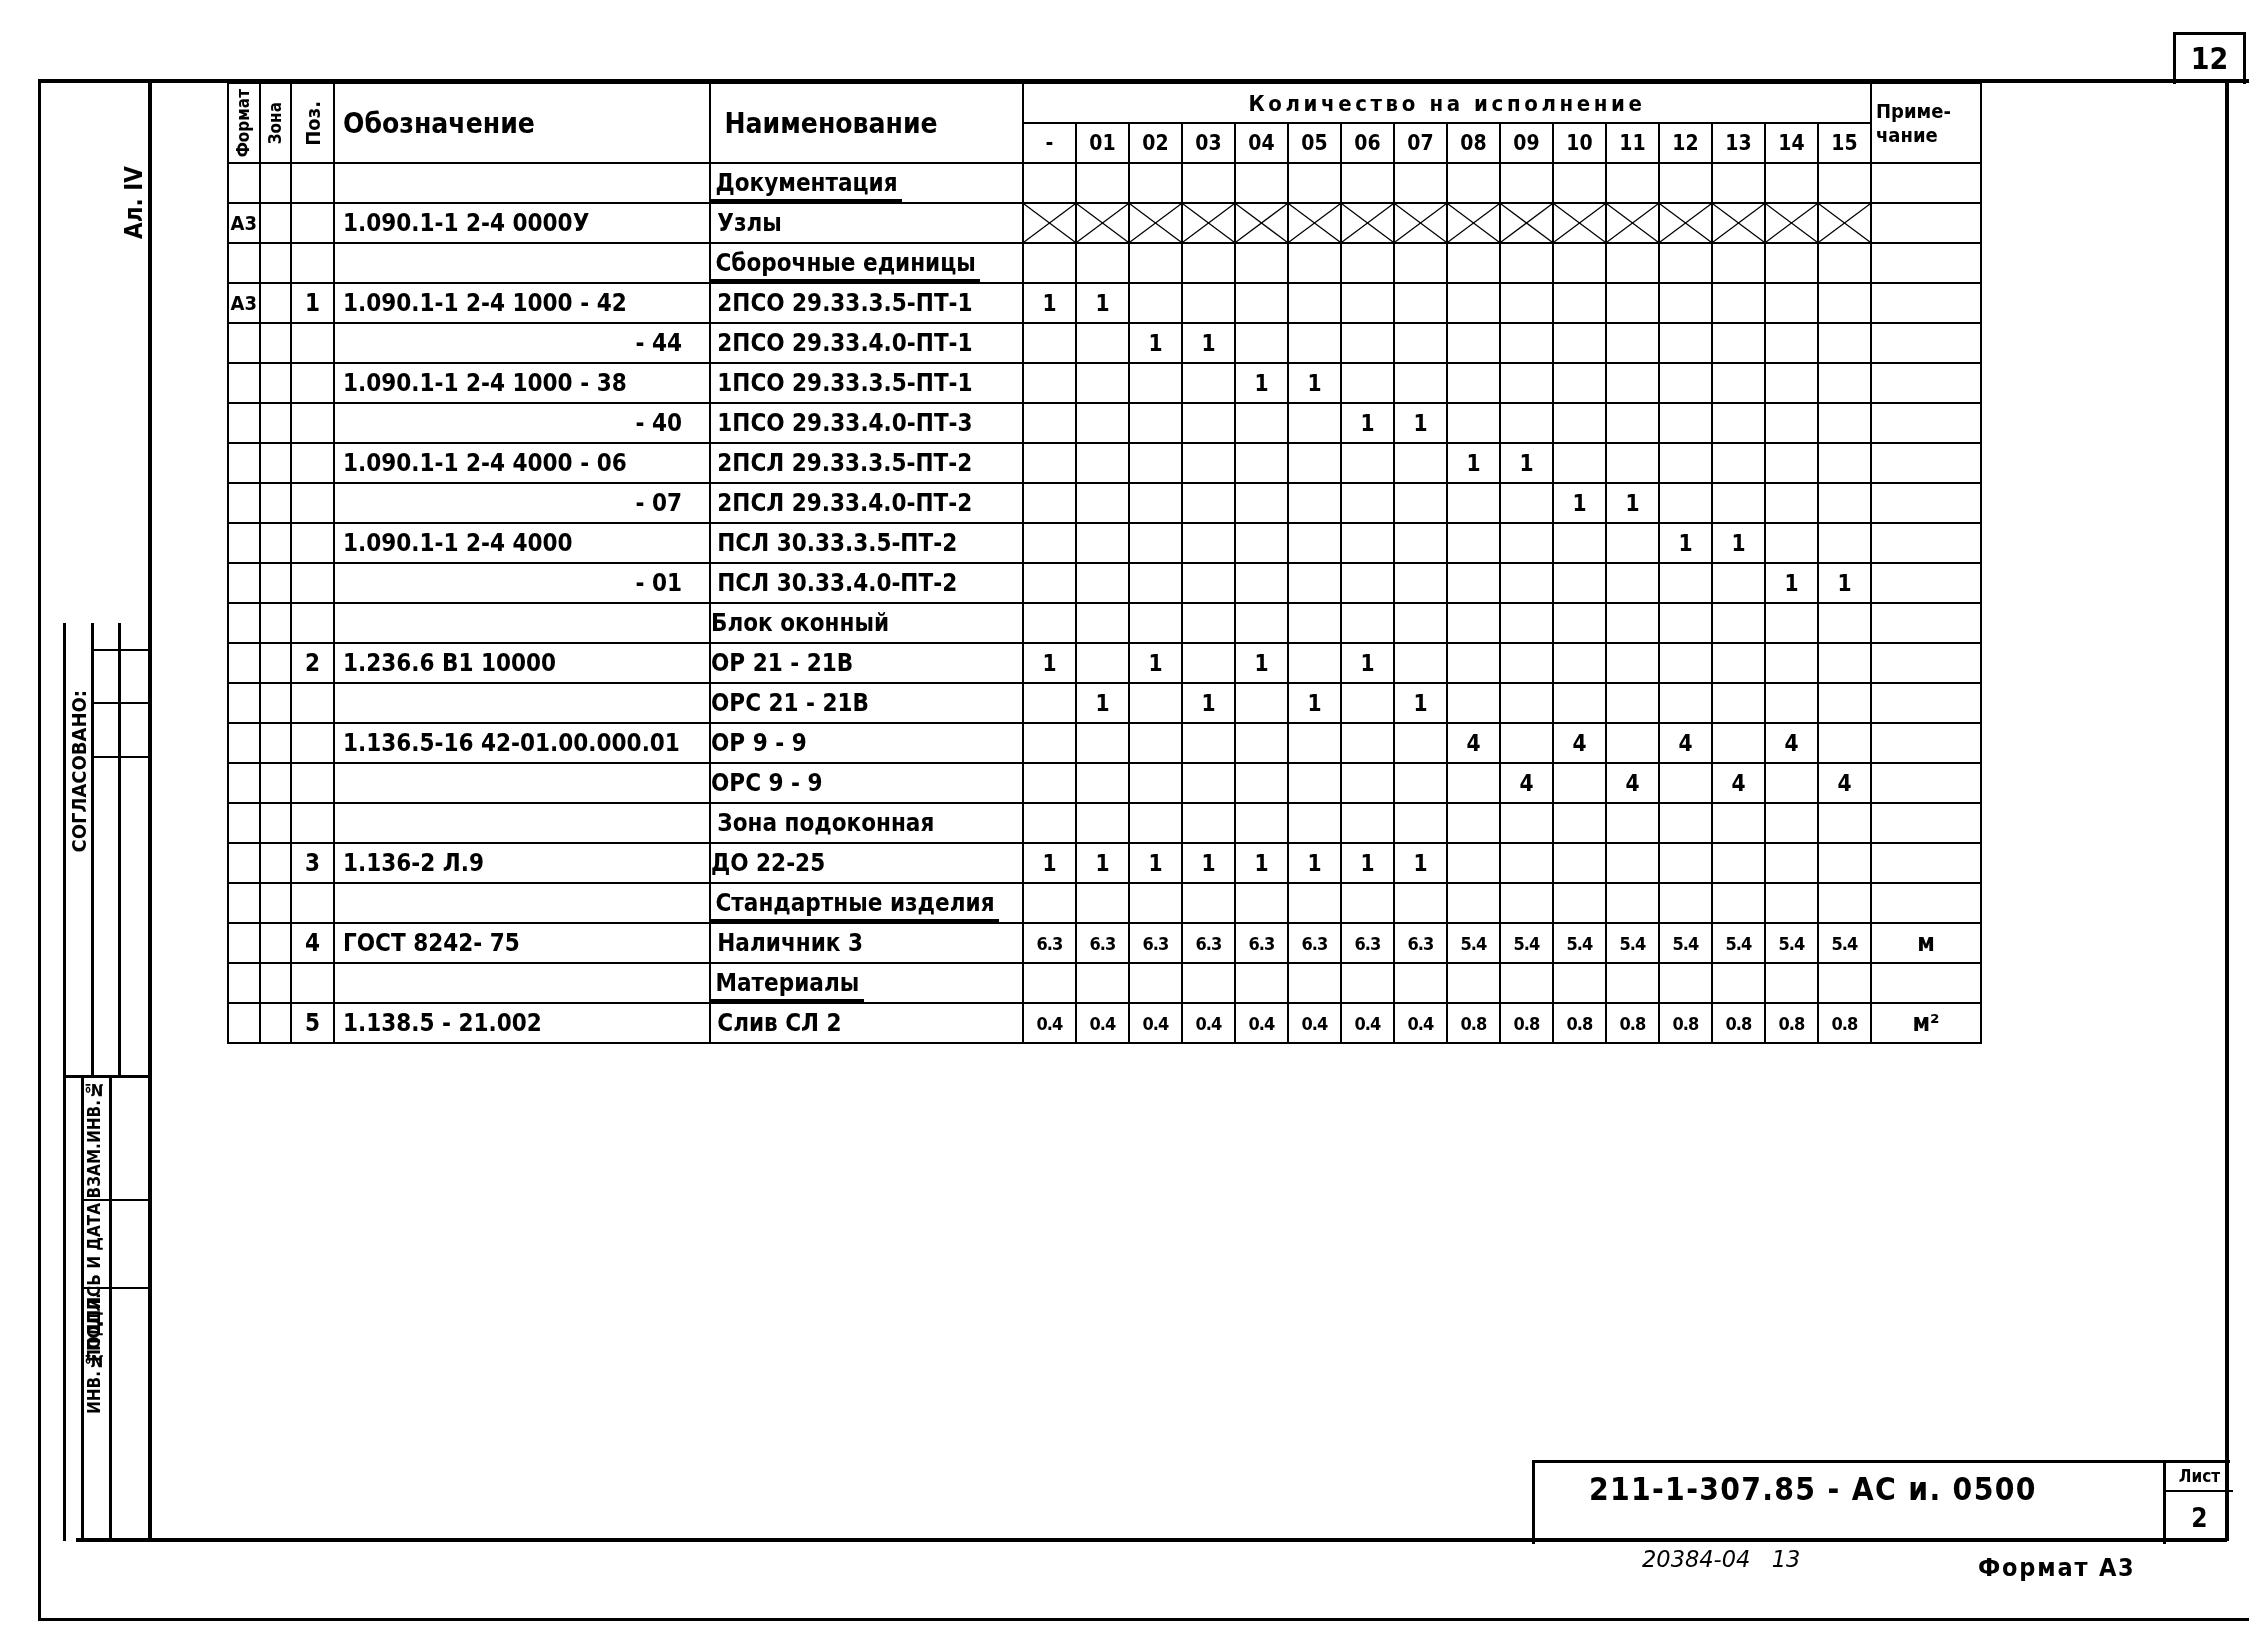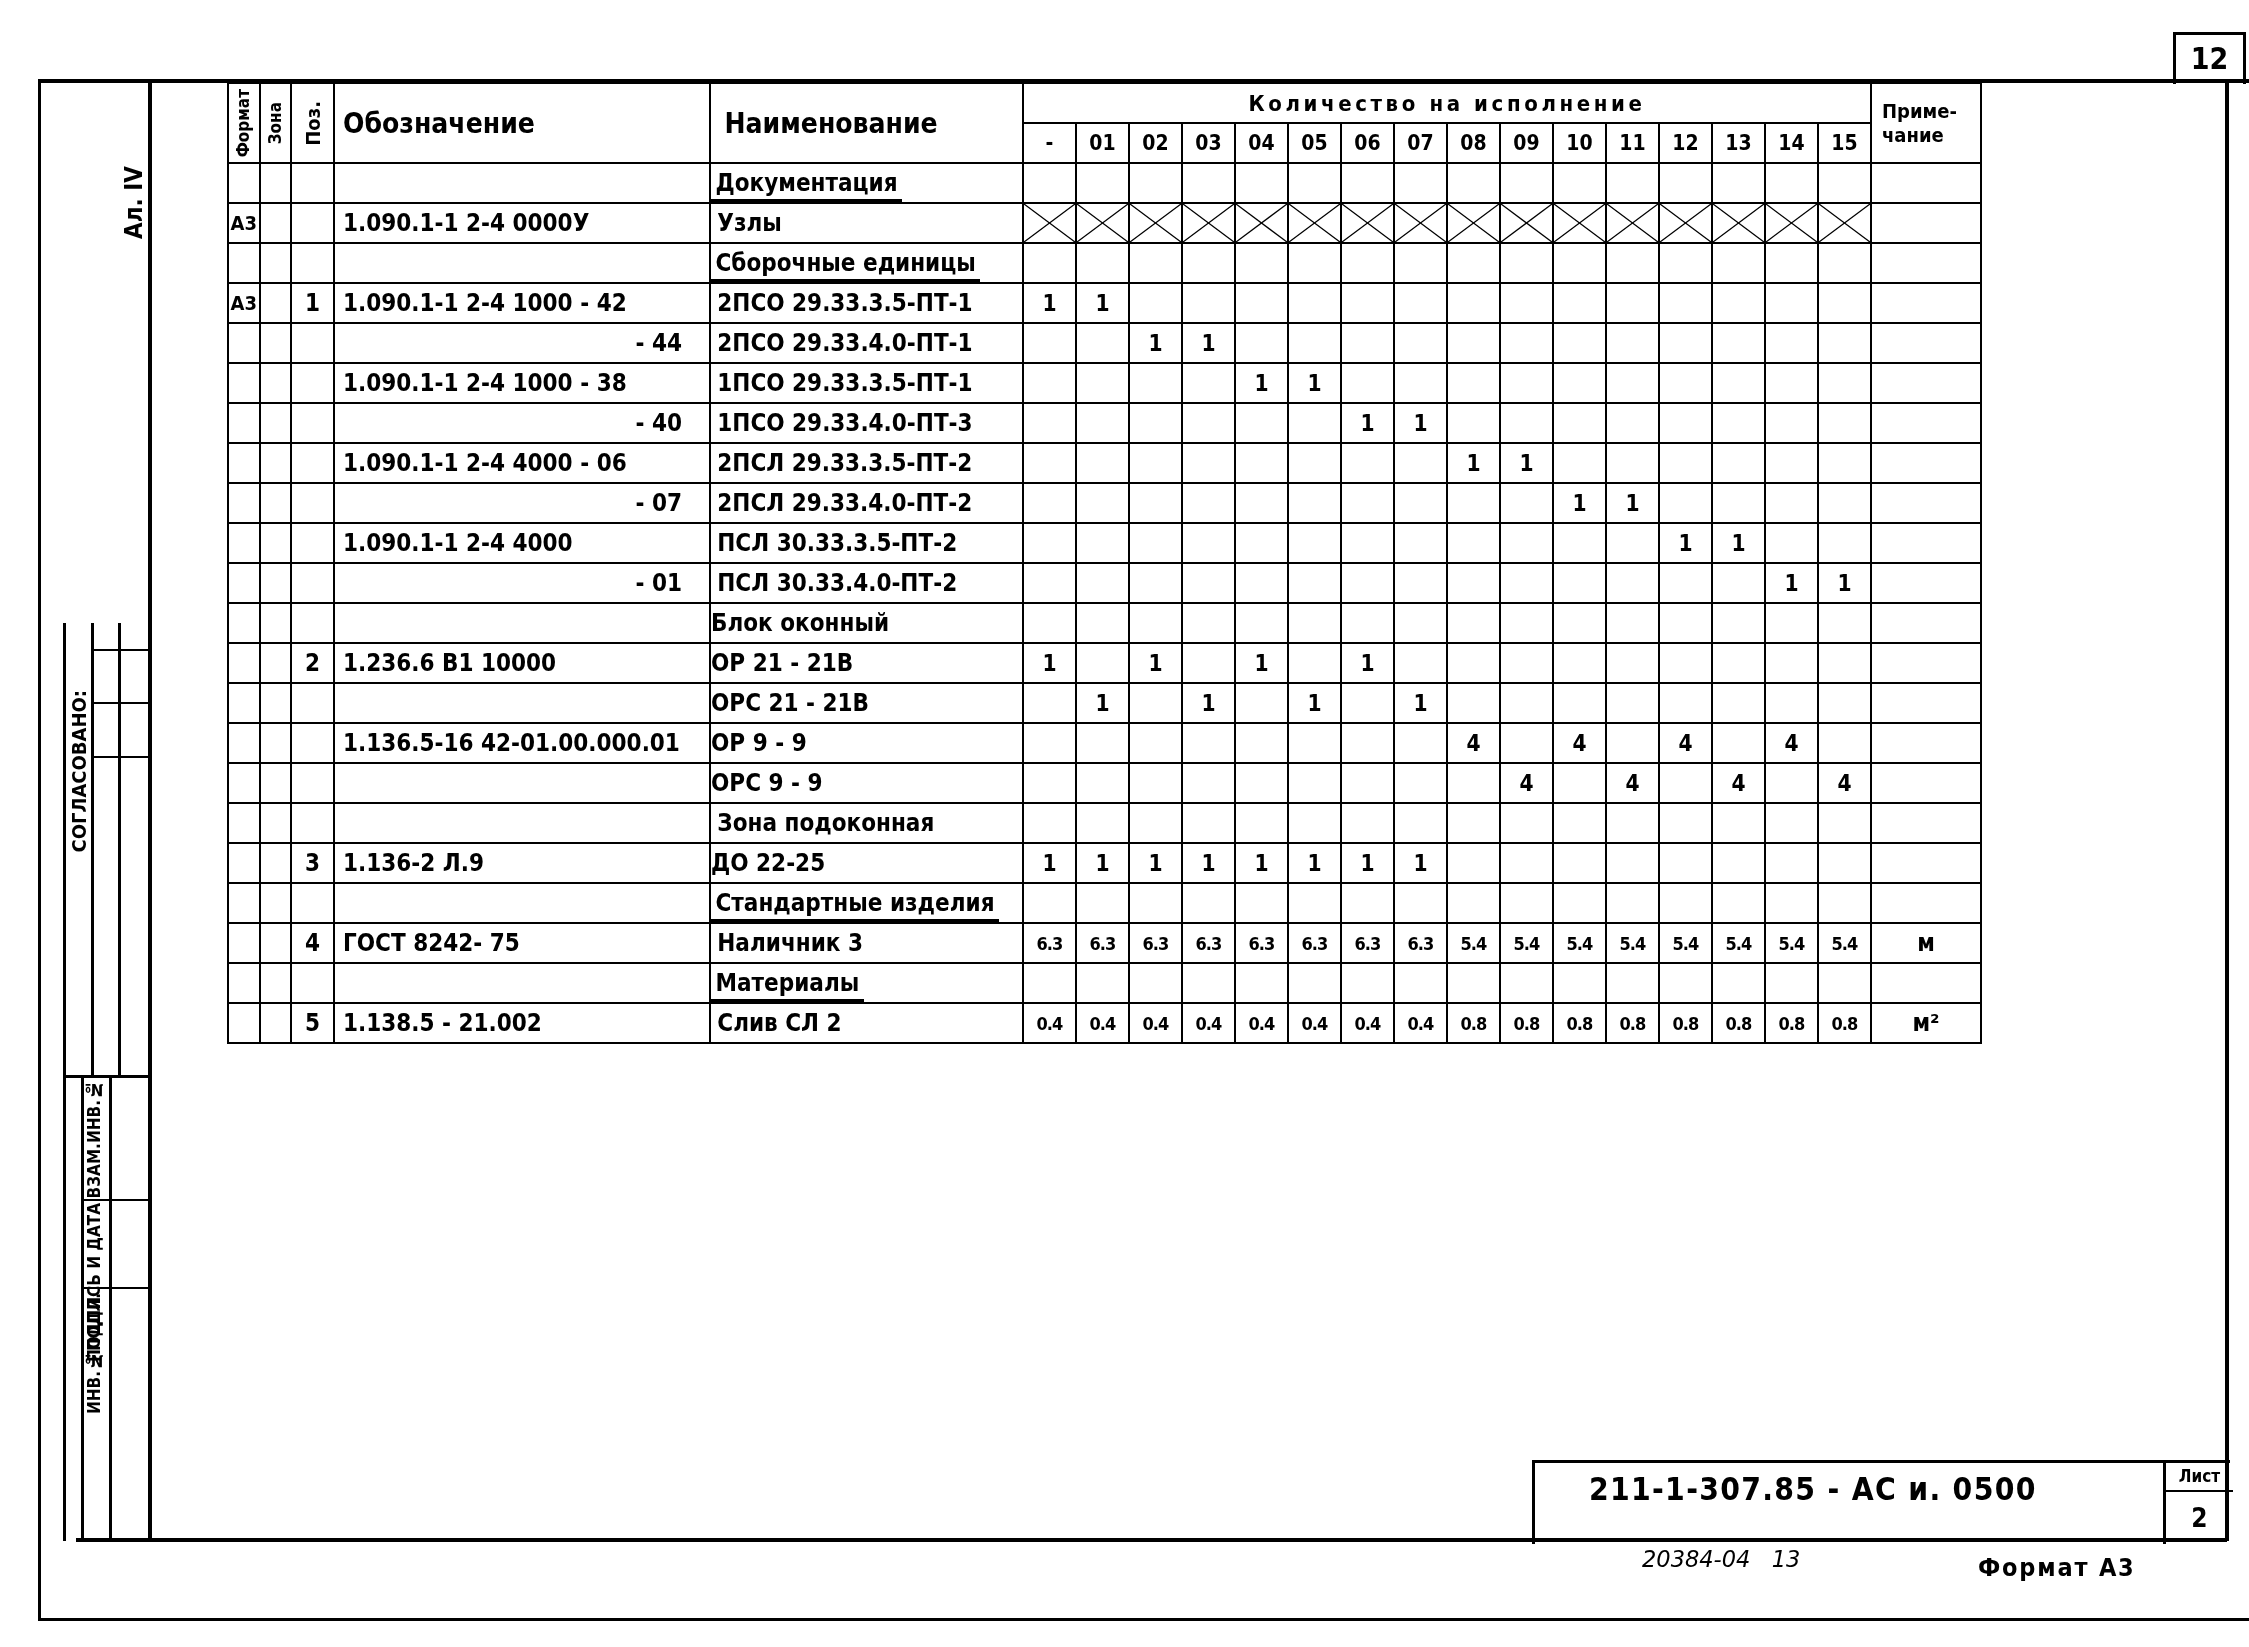--- a/index.html
+++ b/index.html
@@ -92,21 +92,21 @@
         </td>
       <td rowspan="2">
           <div class="vert" style="margin:auto;">Зона</div>
         </td>
       <td rowspan="2">
           <div class="vert" style="margin:auto;font-size:20px;">Поз.</div>
         </td>
       <td rowspan="2" class="des hdr-big" style="">Обозначение</td>
       <td rowspan="2" class="nm hdr-big" style="padding-left:13.5px;">Наименование</td>
       <td colspan="16" style="font-size:22px;letter-spacing:3.6px;">Количество на исполнение</td>
-      <td rowspan="2" style="font-size:20px;white-space:pre-line;text-align:left;padding-left:10px;">Приме-
+      <td rowspan="2" style="font-size:20px;white-space:pre-line;text-align:left;padding-left:4px;">Приме-
 чание</td>
     </tr>
     <tr id="variant-row" style="height:36px;">
         <td style="font-size: 21px;">-</td>
         <td style="font-size: 21px;">01</td>
         <td style="font-size: 21px;">02</td>
         <td style="font-size: 21px;">03</td>
         <td style="font-size: 21px;">04</td>
         <td style="font-size: 21px;">05</td>
         <td style="font-size: 21px;">06</td>

